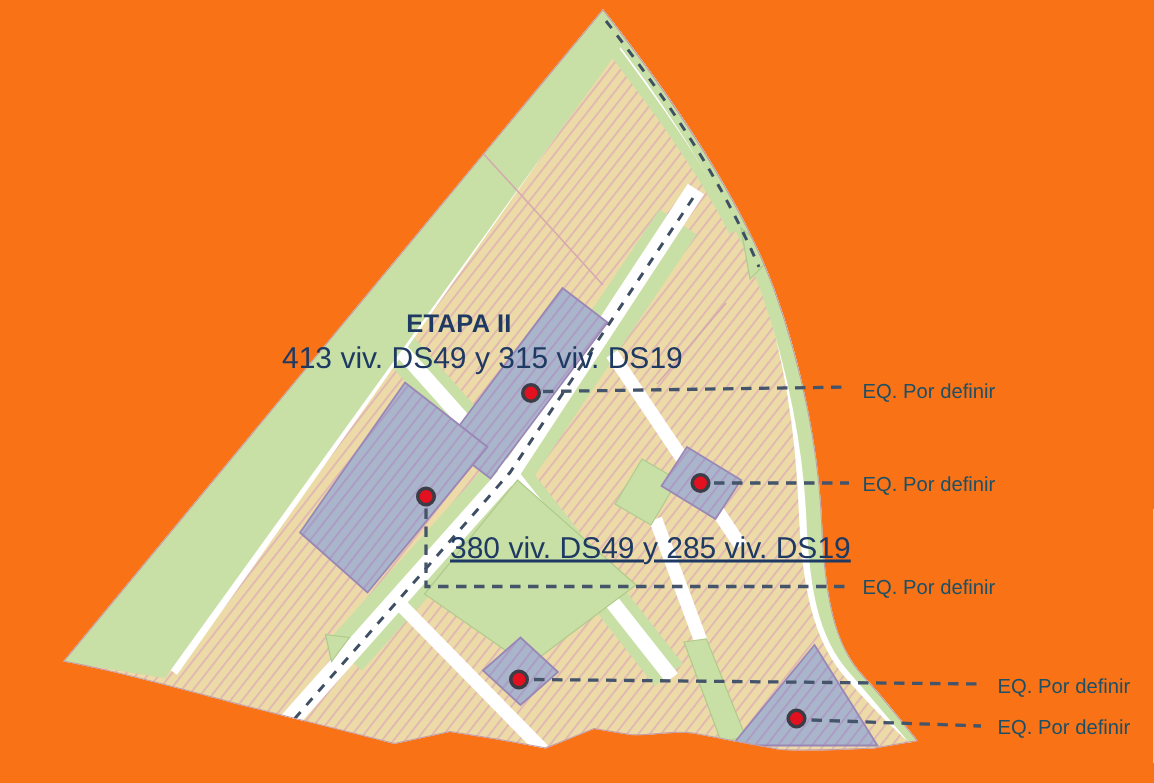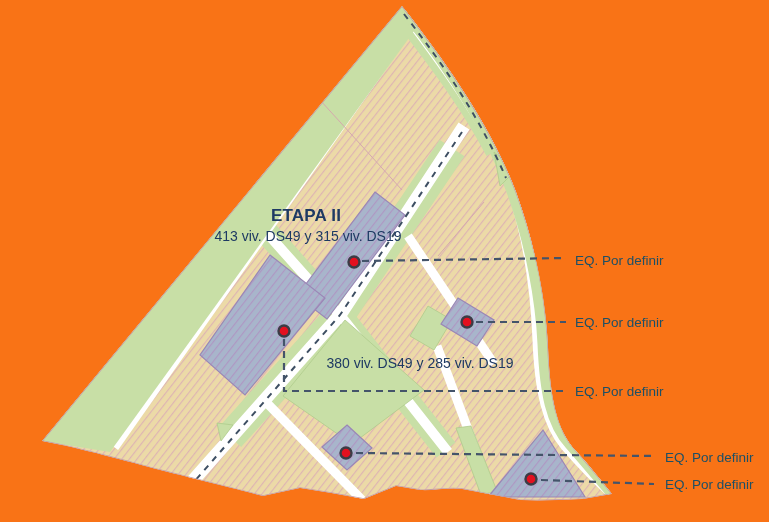--- a/index.html
+++ b/index.html
@@ -10,21 +10,21 @@
     overflow:hidden;
     background:#f97316;
   }
   .stage svg{position:absolute;left:0;top:0;}
   .map-label{position:absolute;white-space:nowrap;}
   .etapa-title{
     font-size:17px;font-weight:bold;color:#1E3A63;
     text-align:center;letter-spacing:0.2px;
   }
   .etapa-detail{
-    font-size:14px;color:#1E3A63;text-align:center;
+    font-size:20px;color:#1E3A63;text-align:center;
   }
   .eq-label{
     font-size:13.5px;color:#1D5066;height:18px;line-height:18px;
   }
 </style>
 </head>
 <body>
 
 <div class="stage">
 
@@ -130,21 +130,21 @@
         <circle cx="467" cy="322" r="5.5"></circle>
         <circle cx="284" cy="331" r="5.5"></circle>
         <circle cx="346" cy="453" r="5.5"></circle>
         <circle cx="531" cy="479" r="5.5"></circle>
       </g>
   </svg>
 
   <div class="map-label etapa-title" style="left:226px;top:206px;width:160px;">ETAPA II</div>
   <div class="map-label etapa-detail" style="left:188px;top:228px;width:240px;">413 viv. DS49 y 315 viv. DS19</div>
 
-  <div class="map-label etapa-detail" style="left:300px;top:355px;width:240px;">380 viv. DS49 y 285 viv. DS19</div>
+  <div class="map-label etapa-detail" style="left:300px;top:355px;width:240px;text-decoration:underline;">380 viv. DS49 y 285 viv. DS19</div>
 
   <div class="map-label eq-label" style="left:575px;top:252px;">EQ. Por definir</div>
   <div class="map-label eq-label" style="left:575px;top:314px;">EQ. Por definir</div>
   <div class="map-label eq-label" style="left:575px;top:383px;">EQ. Por definir</div>
   <div class="map-label eq-label" style="left:665px;top:449px;">EQ. Por definir</div>
   <div class="map-label eq-label" style="left:665px;top:476px;">EQ. Por definir</div>
 
 </div>
 
 </body></html>

